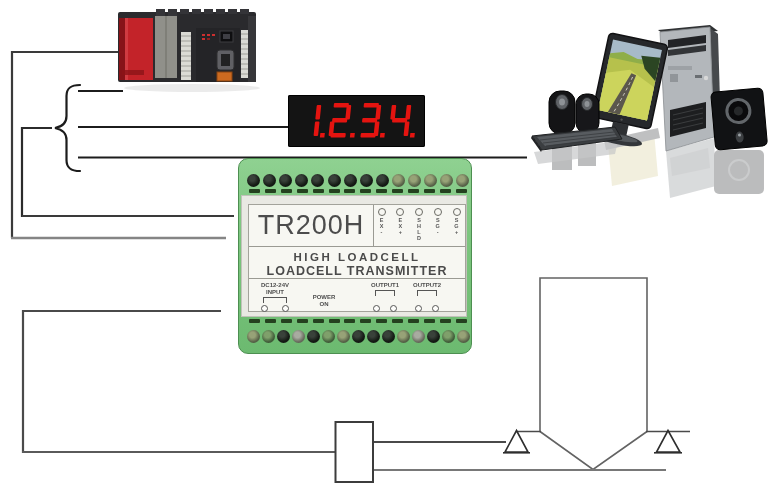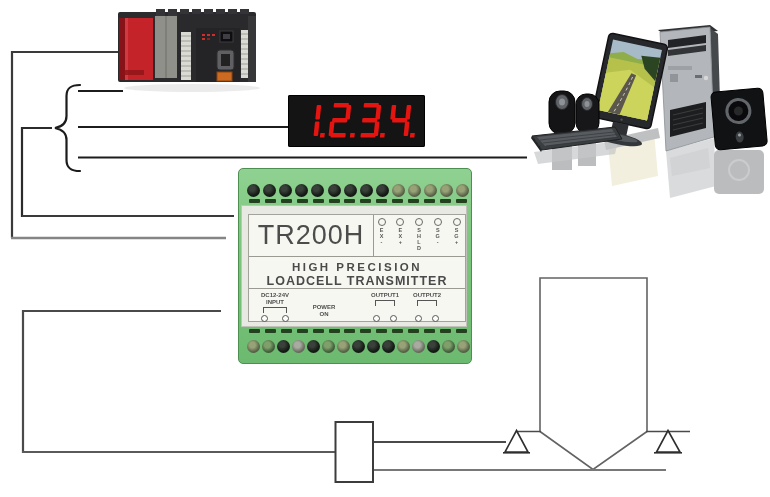--- a/index.html
+++ b/index.html
@@ -5,23 +5,23 @@
   html,body{margin:0;padding:0;background:#fff}
   #canvas{position:relative;width:770px;height:497px;background:#ffffff;overflow:hidden;
           font-family:"Liberation Sans",sans-serif}
   .abs{position:absolute}
 
   
   #display{position:absolute;left:288px;top:95px;width:137px;height:52px;
            background:#141414;border-radius:2px;box-shadow:0 0 0 1px #000 inset}
 
   
-  #module{position:absolute;left:238px;top:168px;width:232px;height:194px;
+  #module{position:absolute;left:238px;top:158px;width:232px;height:194px;
           background:linear-gradient(180deg,#8fd191 0%,#7cc57e 40%,#6cba70 100%);
-          border:1px solid #4d8f51;border-radius:5px}
+          border:1px solid #4d8f51;border-radius:10px}
   #housing{position:absolute;left:2px;top:36px;width:226px;height:122px;
            background:#e9e9e3;border:1px solid #c2c2ba;box-sizing:border-box}
   #mlabel{position:absolute;left:6px;top:8px;width:218px;height:108px;background:#f7f7f2;
           border:1px solid #a3a39b;box-sizing:border-box;color:#4c4c4c}
   .band-top{position:absolute;left:0;top:0;width:100%;height:42px;border-bottom:1px solid #9a9a93;box-sizing:border-box;display:flex}
   .model-cell{width:125px;height:100%;border-right:1px solid #9a9a93;box-sizing:border-box;
               display:flex;align-items:center;justify-content:center}
   .model-text{font-size:27px;letter-spacing:1px;color:#4c4c4c}
   .sig-terms{position:absolute;left:126px;top:3px;width:88px;display:flex;justify-content:space-between}
   .sig-col{width:13px;display:flex;flex-direction:column;align-items:center}
@@ -296,21 +296,21 @@
               </div>
               <div class="sig-col">
                 <div class="sig-circle"></div>
                 <div class="sig-letter">S</div>
                 <div class="sig-letter">G</div>
                 <div class="sig-letter">+</div>
               </div>
             </div>
         </div>
         <div class="band-mid">
-          <div class="sub1">HIGH PRECISION</div>
+          <div class="sub1">HIGH LOADCELL</div>
           <div class="sub2">LOADCELL TRANSMITTER</div>
         </div>
         <div class="band-bot">
           <div class="blk" style="left:2px;top:2px;width:48px">
             <div class="tiny">DC12-24V</div>
             <div class="tiny">INPUT</div>
             <div class="bracket" style="width:22px"></div>
             <div class="term-pair" style="width:28px">
               <div class="term-circle"></div>
               <div class="term-circle"></div>

